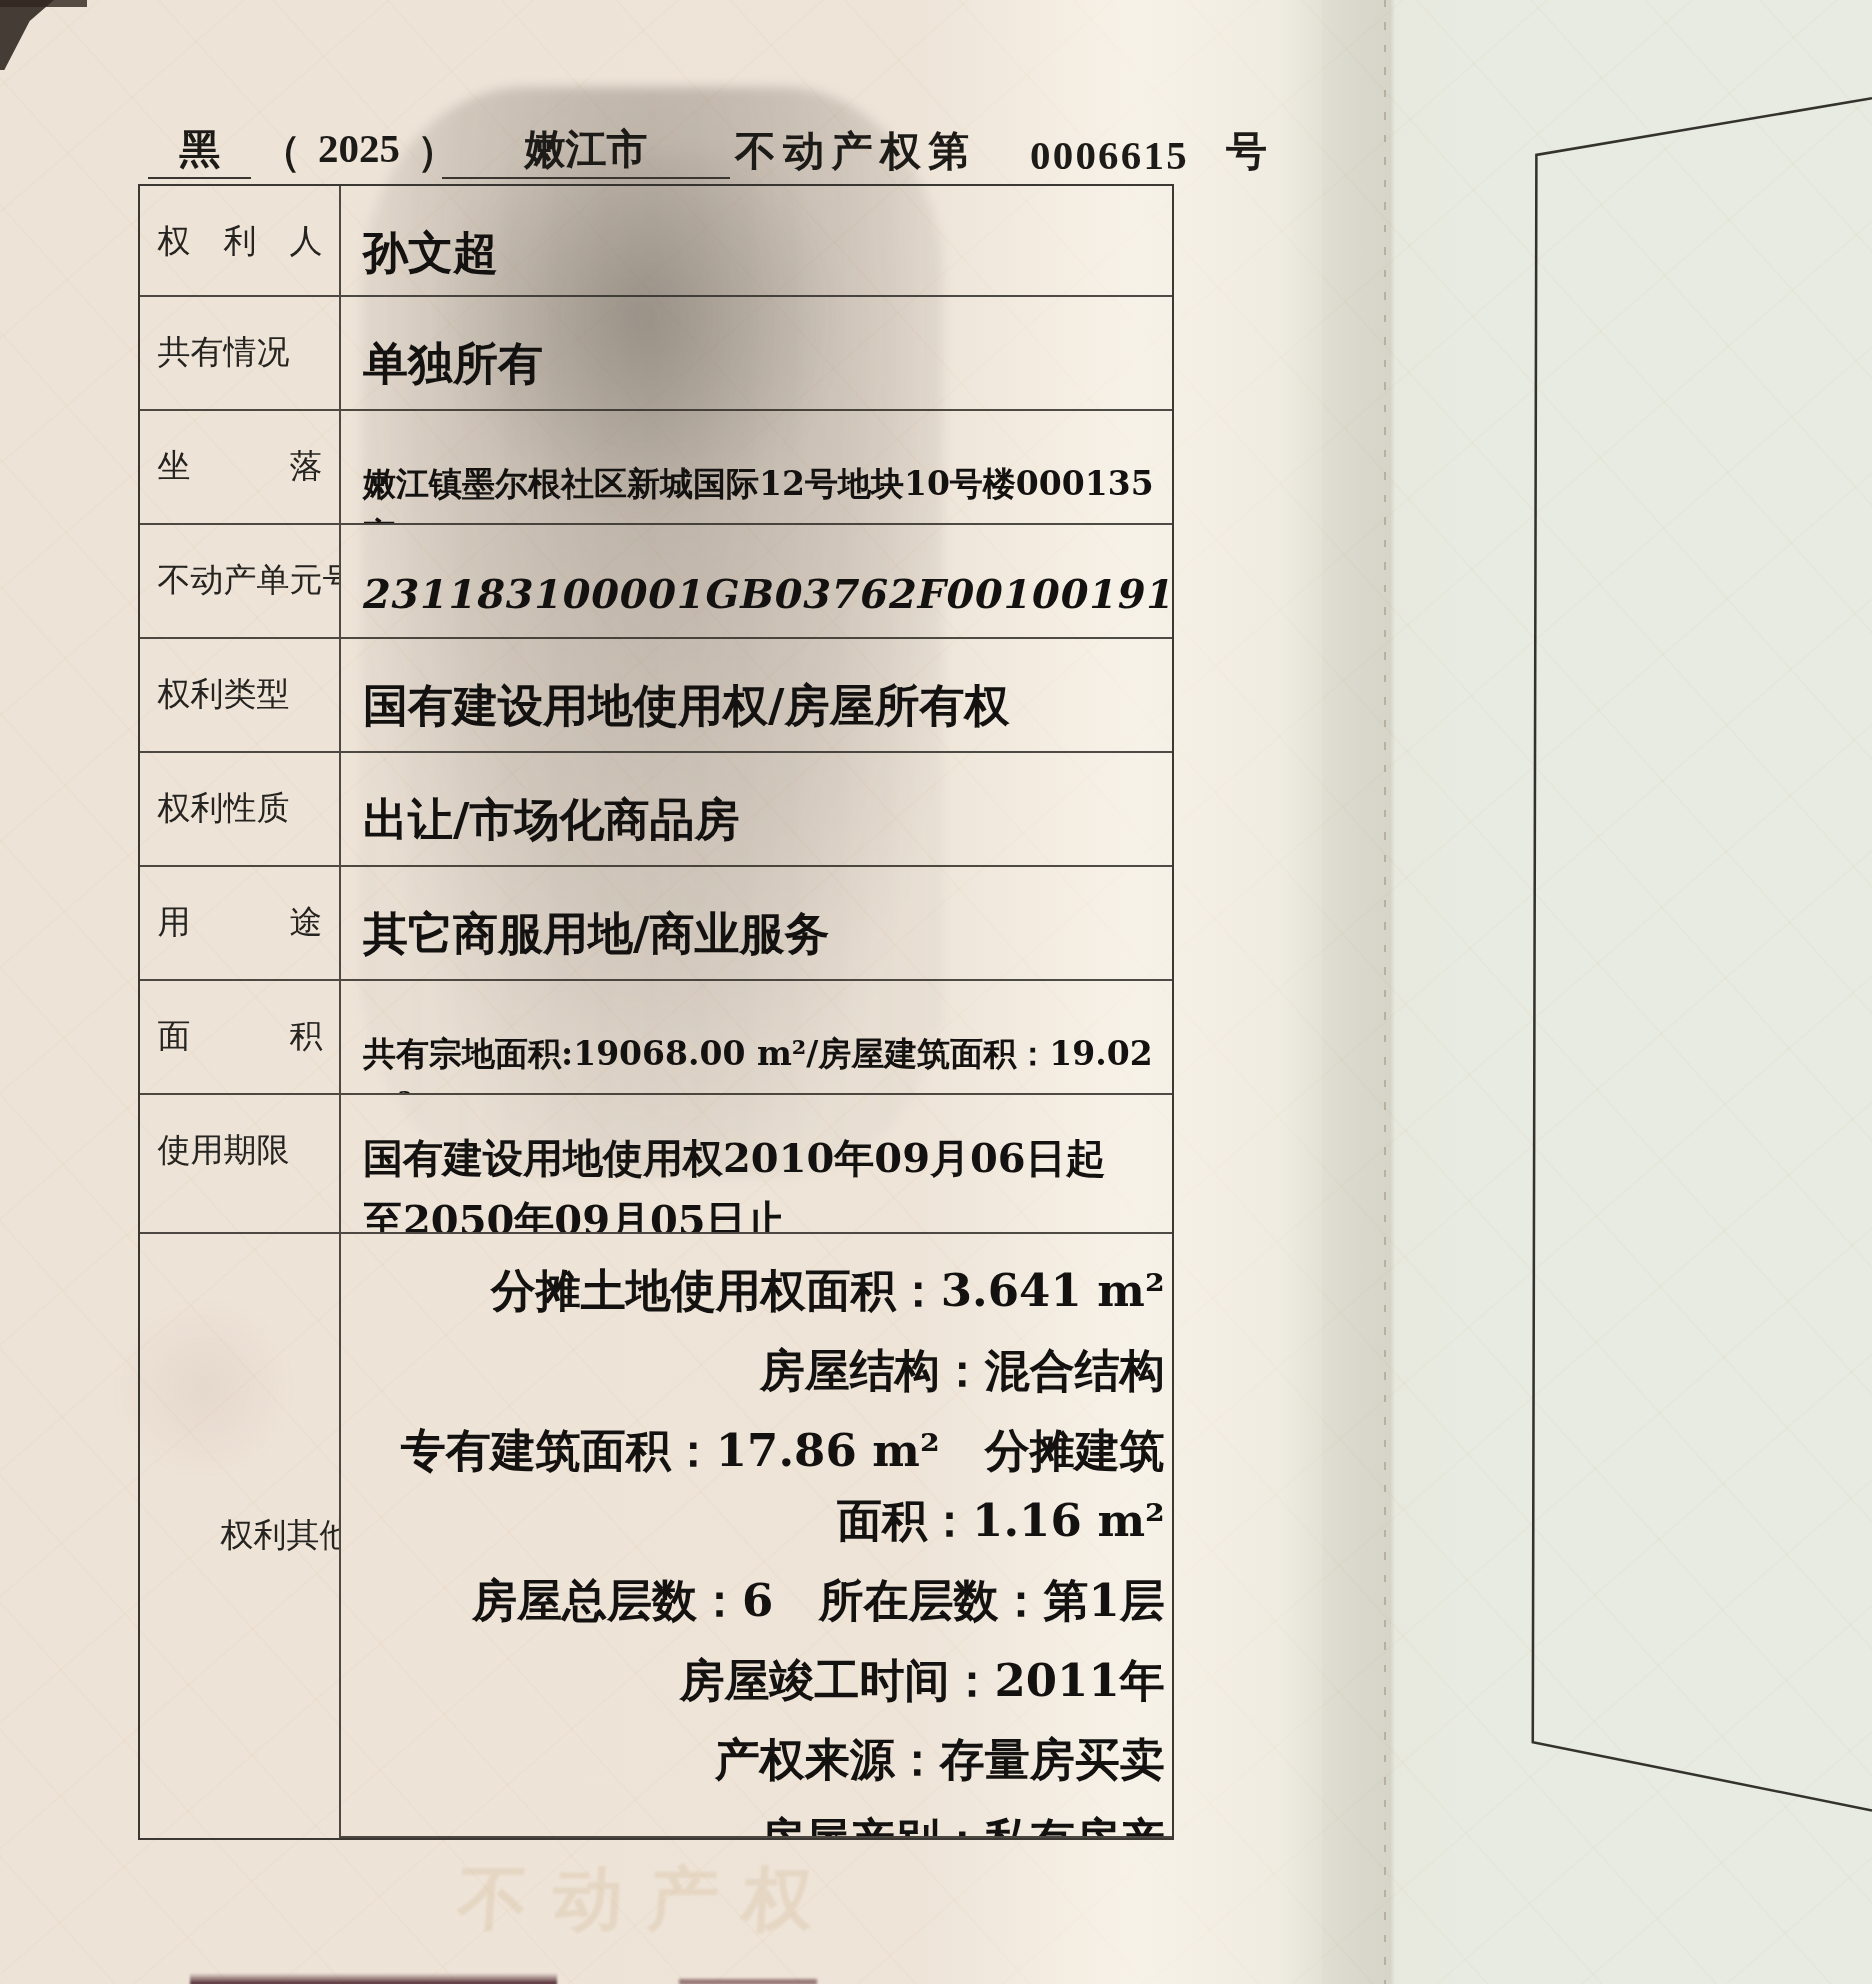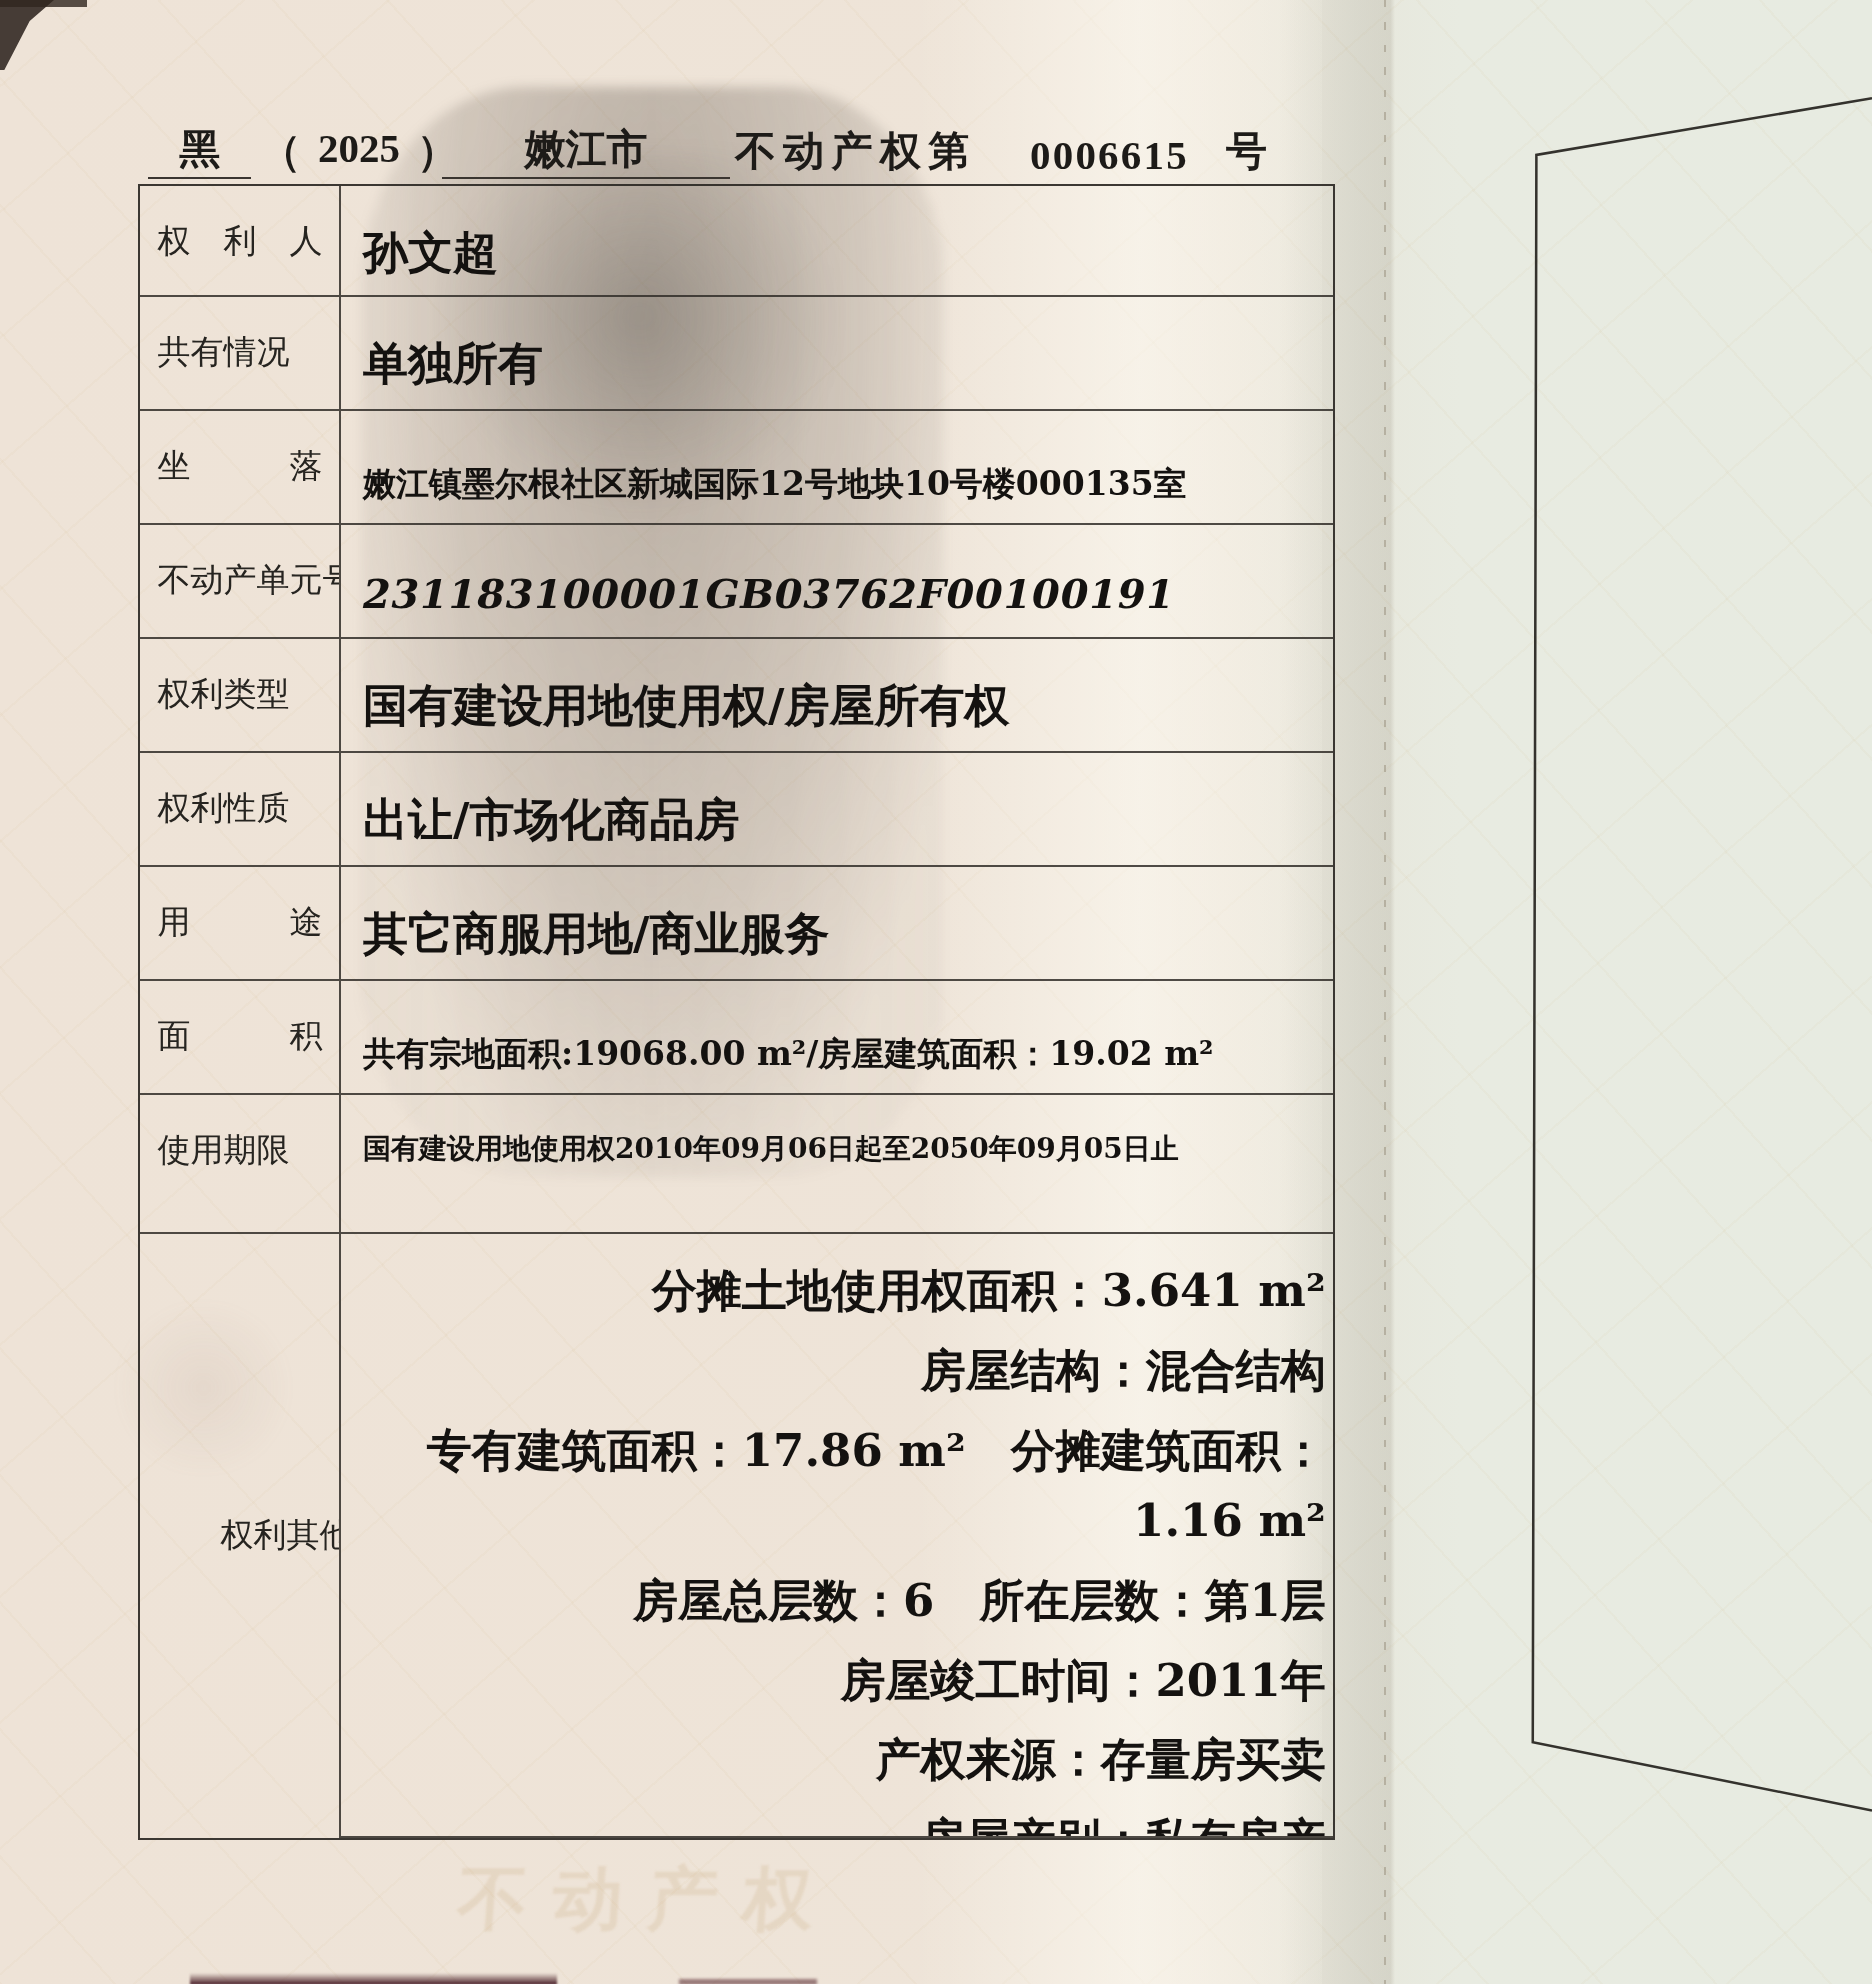--- a/index.html
+++ b/index.html
@@ -75,21 +75,21 @@
   .hd{position:absolute;bottom:0;text-align:center;white-space:nowrap;}
   .underlined{border-bottom:2.9px solid #3a3530;}
   .hd-province{left:10.2px;width:103px;}
   .hd-paren{left:122px;width:198px;display:flex;justify-content:space-between;}
   .hd-city{left:304px;width:288px;}
   .hd-doctype{left:597px;letter-spacing:7.3px;}
   .hd-serial{left:892px;letter-spacing:2.2px;}
   .hd-suffix{left:1088px;}
   
   .cert-table{
-    position:absolute;left:138px;top:184px;width:1197px;height:1656px;
+    position:absolute;left:138px;top:184px;width:1036px;height:1656px;
     border:2.9px solid rgba(43,40,36,.92);
     box-sizing:border-box;
     display:grid;
     grid-template-columns:201px 1fr;
     grid-template-rows:111px 114px 114px 114px 114px 114px 114px 114px 139px 1fr;
   }
   .lbl,.val{
     border-bottom:2.2px solid rgba(48,45,40,.85);
     box-sizing:border-box;
     overflow:hidden;
@@ -101,21 +101,21 @@
     white-space:nowrap;
   }
   .val{
     font-weight:700;font-size:45px;color:#141210;
     padding:32px 7.3px 0 22px;
     line-height:1.55;
     font-family:"DejaVu Serif","Liberation Serif",serif;
   }
   .val-unit{font-size:40px;letter-spacing:0.7px;padding-top:38px;font-style:italic;}
   .val-area{font-size:33px;margin-top:15px;}
-  .val-term{font-size:28px;padding-right:46px;}
+  .val-term{font-size:40px;padding-right:46px;}
   .lbl-vert-wrap{
     display:flex;align-items:center;justify-content:center;
     padding:0;border-right:2.2px solid rgba(48,45,40,.85);
     border-bottom:none;box-sizing:border-box;
   }
   .lbl-vert{
     width:38px;font-size:33px;line-height:1.5;color:#262420;
     word-break:break-all;text-align:center;
   }
   .other-lines{padding-top:22px;text-align:right;}

